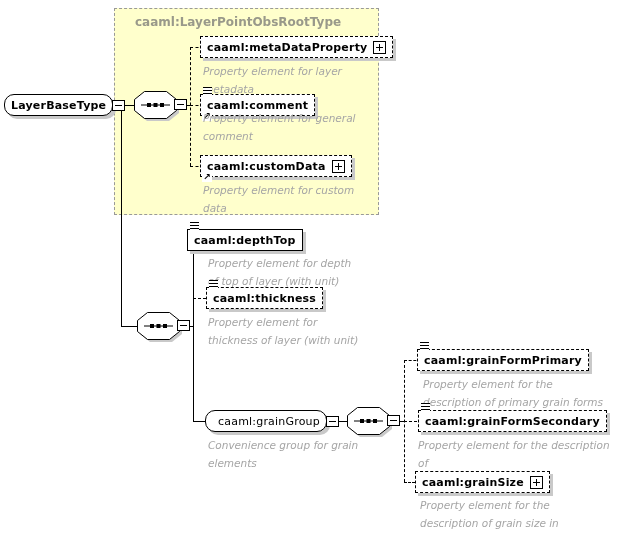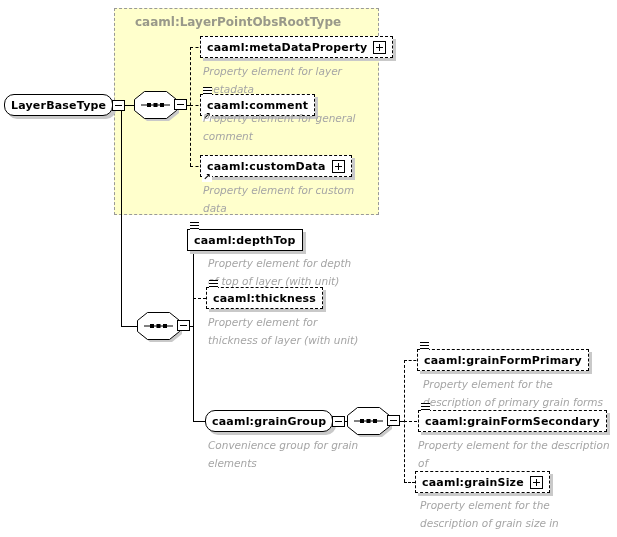--- a/index.html
+++ b/index.html
@@ -20,21 +20,21 @@
   .v-dash  {border-left:1px dashed #000;width:0;}
 
   
   .node{position:absolute;z-index:2;height:22px;box-sizing:border-box;
         display:inline-flex;align-items:center;white-space:nowrap;
         background:#fff;border:1px solid #000;padding:0 6px;
         box-shadow:3px 3px 0 #c9c9c9;}
   .node.dashed{border-style:dashed;}
   .node.rounded{border-radius:10px;}
   .node-label{font-size:11px;font-weight:bold;color:#000;letter-spacing:.2px;}
-  .node-label.regular{font-weight:bold;}
+  .node-label.regular{font-weight:normal;margin-left:6px;}
 
   
   .plus-box{position:relative;width:13px;height:13px;box-sizing:border-box;
             border:1px solid #000;background:#fff;margin-left:6px;flex:0 0 auto;}
   .plus-box::before{content:"";position:absolute;left:2px;top:5px;width:7px;height:1px;background:#000;}
   .plus-box::after{content:"";position:absolute;left:5px;top:2px;width:1px;height:7px;background:#000;}
   .minus-box{position:absolute;width:13px;height:11px;box-sizing:border-box;
              border:1px solid #000;background:#fff;z-index:3;}
   .minus-box::before{content:"";position:absolute;left:2px;top:4px;width:7px;height:1px;background:#000;}
   .node .minus-box{right:-13px;top:50%;margin-top:-5px;}

